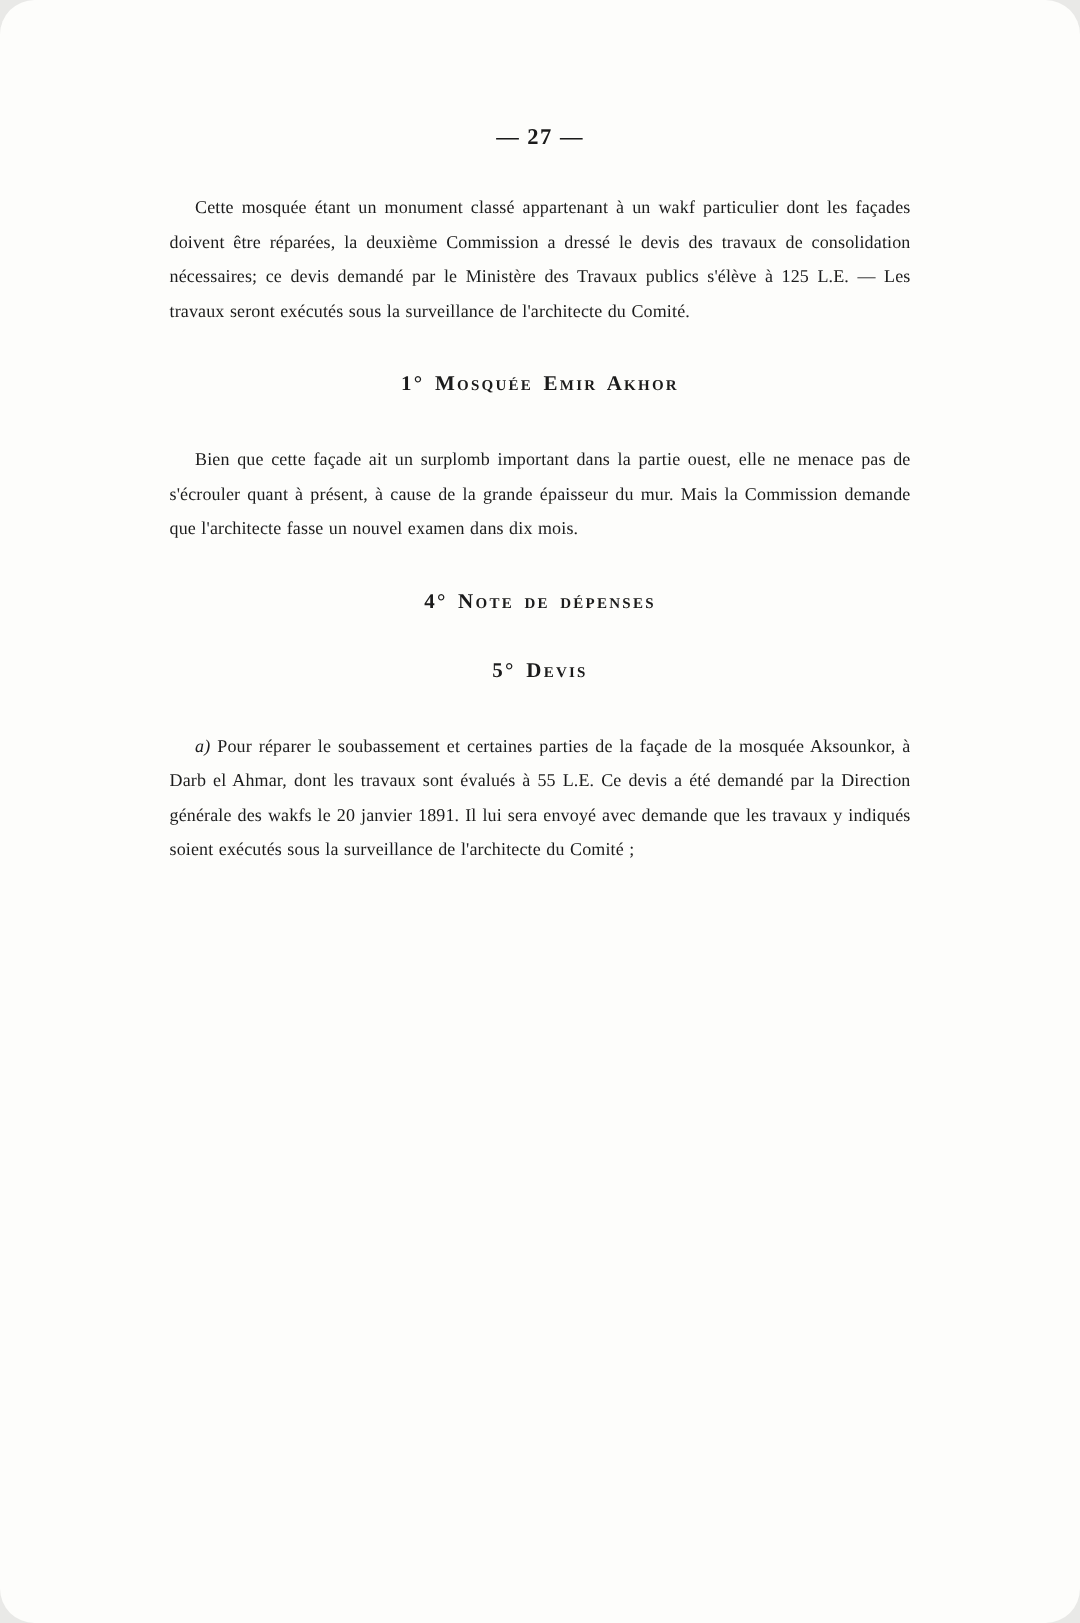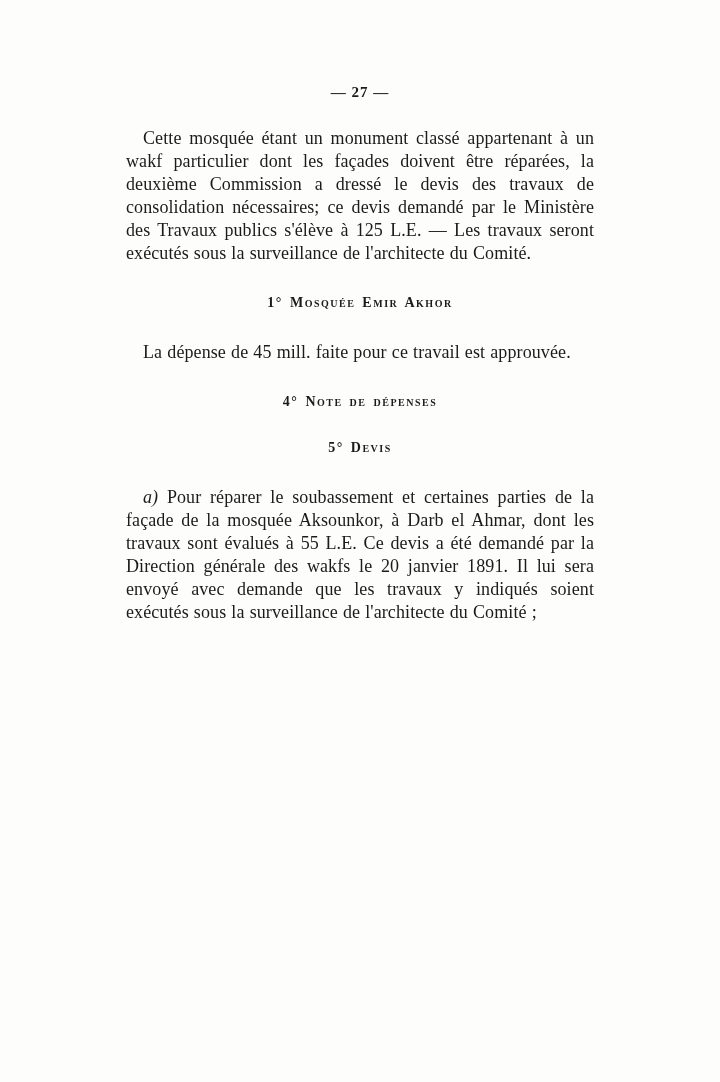--- a/index.html
+++ b/index.html
@@ -10,42 +10,43 @@
 
   .page {
     position: relative;
     width: 720px;
     height: 1082px;
     margin: 0 auto;
     background: #fdfdfb;
     color: #1b1b1b;
     font-family: "Liberation Serif", "DejaVu Serif", serif;
     overflow: hidden;
+    border-radius: 23px;
   }
 
   .text-block {
     width: 494px;
     margin: 0 auto;
     padding-top: 84px;
   }
 
   .page-number {
     text-align: center;
     font-size: 15px;
     font-weight: bold;
     letter-spacing: 1px;
     margin-bottom: 26px;
   }
 
   p.body-para {
-    font-size: 18px;
+    font-size: 12px;
     line-height: 23px;
     text-align: justify;
     text-indent: 17px;
-    margin: 13px;
+    margin: 0;
     letter-spacing: 0.1px;
     word-spacing: 0.5px;
   }
 
   h2.section-heading {
     text-align: center;
     font-size: 14px;
     font-weight: bold;
     font-variant: small-caps;
     letter-spacing: 1.5px;
@@ -67,22 +68,22 @@
 <div class="page">
   <div class="text-block">
 
     <div class="page-number">— 27 —</div>
 
     <p class="body-para">Cette mosquée étant un monument classé appartenant à un wakf particulier dont les façades doivent être réparées, la deuxième Commission a dressé le devis des travaux de consolidation nécessaires; ce devis demandé par le Ministère des Travaux publics s'élève à 125 L.E. — Les travaux seront exécutés sous la surveillance de l'architecte du Comité.</p>
 
     <h2 class="section-heading">1° Mosquée Emir Akhor</h2>
 
 
+    <p class="body-para">Bien que cette façade ait un surplomb important dans la partie ouest, elle ne menace pas de s'écrouler quant à présent, à cause de la grande épaisseur du mur. Mais la Commission demande que l'architecte fasse un nouvel examen dans dix mois.</p>
 
-    <p class="body-para">La dépense de 45 mill. faite pour ce travail est approuvée.</p>
 
     <h2 class="section-heading">4° Note de dépenses</h2>
 
 
     <h2 class="section-heading">5° Devis</h2>
 
 
     <p class="body-para devis-item"><span class="italic-prefix">a) </span><span>Pour réparer le soubassement et certaines parties de la façade de la mosquée Aksounkor, à Darb el Ahmar, dont les travaux sont évalués à 55 L.E. Ce devis a été demandé par la Direction générale des wakfs le 20 janvier 1891. Il lui sera envoyé avec demande que les travaux y indiqués soient exécutés sous la surveillance de l'architecte du Comité ;</span></p>
 
   </div>

